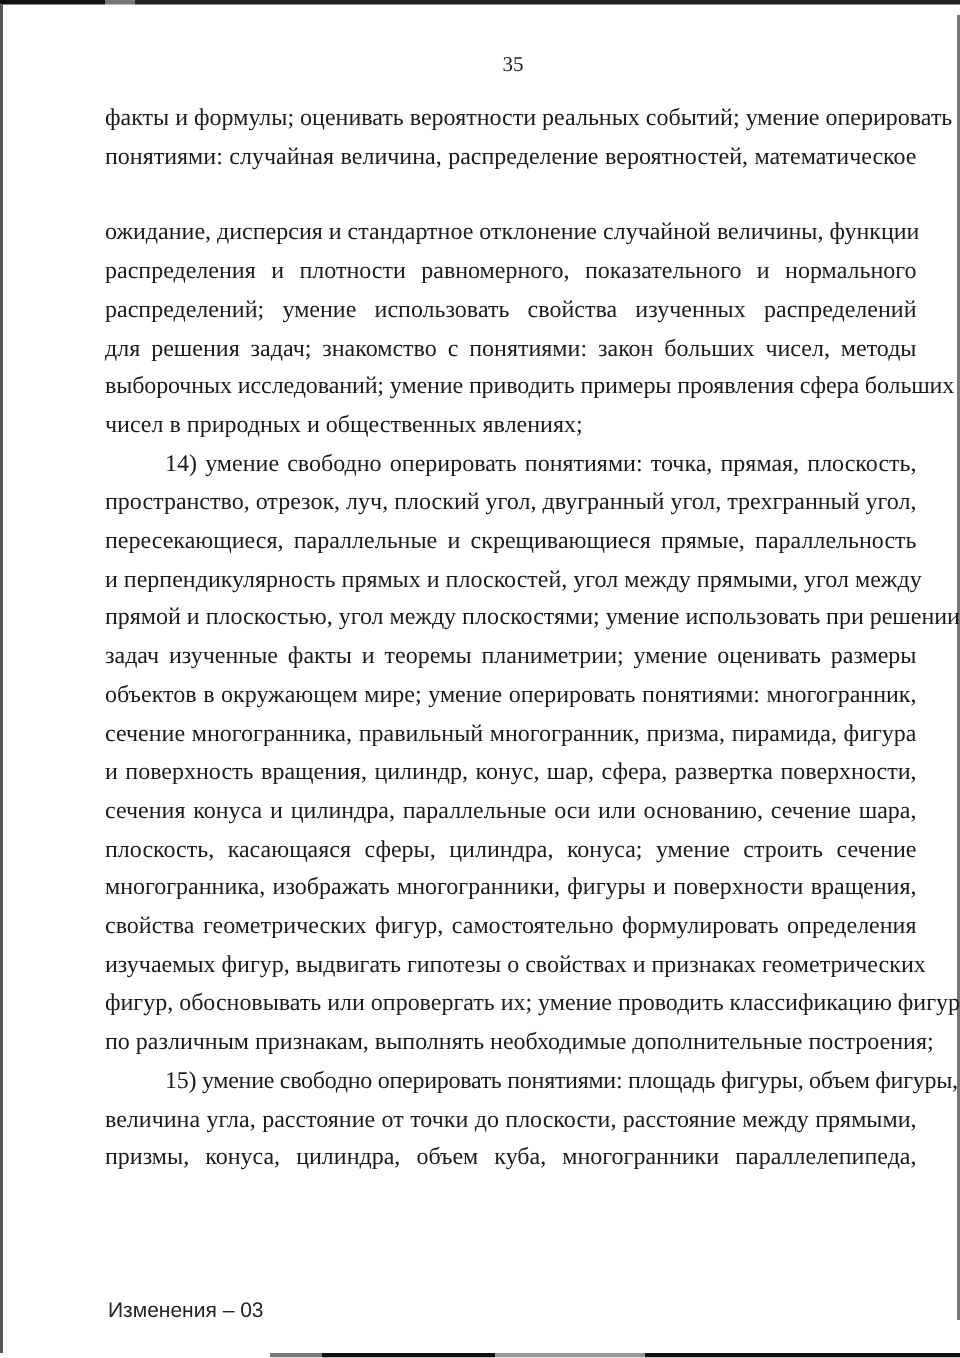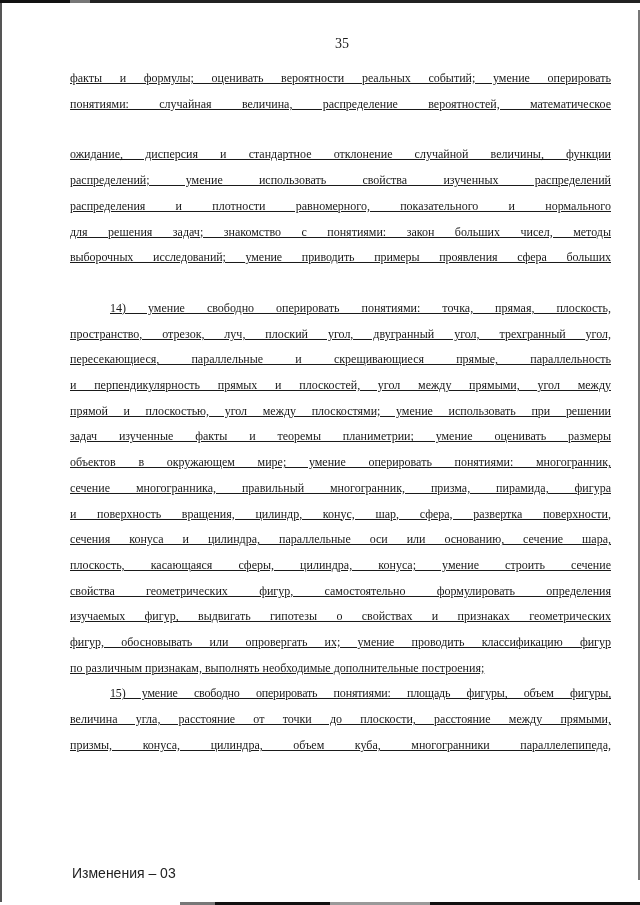--- a/index.html
+++ b/index.html
@@ -36,23 +36,22 @@
       left: 0; width: 684px;
       top: 36px;
       text-align: center;
       font-size: 14px;
     }
     .text-block {
       position: absolute;
       left: 70px;
       top: 66px;
       width: 541px;
-      font-size: 12px;
+      font-size: 16px;
       line-height: 25.7px;
-      text-decoration: underline;
     }
     .line {
       display: block;
       text-align: justify;
       text-align-last: justify;
       white-space: nowrap;
       overflow: visible;
     }
     .line.left { text-align-last: left; }
     .line.indent { padding-left: 40px; }
@@ -72,35 +71,37 @@
 <div class="scan-left"></div>
 <div class="scan-right"></div>
 <div class="scan-bottom"></div>
 
 <div class="page-number">35</div>
 
 <div class="text-block">
   <span class="line" style="white-space: nowrap; display: block;">факты и формулы; оценивать вероятности реальных событий; умение оперировать</span>
   <span class="line" style="white-space: nowrap; display: block;">понятиями: случайная величина, распределение вероятностей, математическое</span>
   <span class="line" style="white-space: nowrap; display: block; margin-top: 25px;">ожидание, дисперсия и стандартное отклонение случайной величины, функции</span>
+  <span class="line" style="white-space: nowrap; display: block;">распределения и плотности равномерного, показательного и нормального</span>
   <span class="line" style="white-space: nowrap; display: block;">распределений; умение использовать свойства изученных распределений</span>
-  <span class="line" style="white-space: nowrap; display: block;">распределения и плотности равномерного, показательного и нормального</span>
   <span class="line" style="white-space: nowrap; display: block;">для решения задач; знакомство с понятиями: закон больших чисел, методы</span>
   <span class="line" style="white-space: nowrap; display: block; letter-spacing: -0.075px;">выборочных исследований; умение приводить примеры проявления сфера больших</span>
-  <span class="line indent" style="white-space: nowrap; display: block; margin-top: 25px;">14) умение свободно оперировать понятиями: точка, прямая, плоскость,</span>
+  <span class="line left">чисел в природных и общественных явлениях;</span>
+  <span class="line indent" style="white-space: nowrap; display: block;">14) умение свободно оперировать понятиями: точка, прямая, плоскость,</span>
   <span class="line" style="white-space: nowrap; display: block;">пространство, отрезок, луч, плоский угол, двугранный угол, трехгранный угол,</span>
   <span class="line" style="white-space: nowrap; display: block;">пересекающиеся, параллельные и скрещивающиеся прямые, параллельность</span>
   <span class="line" style="white-space: nowrap; display: block;">и перпендикулярность прямых и плоскостей, угол между прямыми, угол между</span>
   <span class="line" style="white-space: nowrap; display: block; letter-spacing: -0.00678454px;">прямой и плоскостью, угол между плоскостями; умение использовать при решении</span>
   <span class="line" style="white-space: nowrap; display: block;">задач изученные факты и теоремы планиметрии; умение оценивать размеры</span>
   <span class="line" style="white-space: nowrap; display: block;">объектов в окружающем мире; умение оперировать понятиями: многогранник,</span>
   <span class="line" style="white-space: nowrap; display: block;">сечение многогранника, правильный многогранник, призма, пирамида, фигура</span>
   <span class="line" style="white-space: nowrap; display: block;">и поверхность вращения, цилиндр, конус, шар, сфера, развертка поверхности,</span>
   <span class="line" style="white-space: nowrap; display: block;">сечения конуса и цилиндра, параллельные оси или основанию, сечение шара,</span>
   <span class="line" style="white-space: nowrap; display: block;">плоскость, касающаяся сферы, цилиндра, конуса; умение строить сечение</span>
+  <span class="line" style="white-space: nowrap; display: block;">многогранника, изображать многогранники, фигуры и поверхности вращения,</span>
   <span class="line" style="white-space: nowrap; display: block;">свойства геометрических фигур, самостоятельно формулировать определения</span>
   <span class="line" style="white-space: nowrap; display: block;">изучаемых фигур, выдвигать гипотезы о свойствах и признаках геометрических</span>
   <span class="line" style="white-space: nowrap; display: block; letter-spacing: -0.00884046px;">фигур, обосновывать или опровергать их; умение проводить классификацию фигур</span>
   <span class="line left">по различным признакам, выполнять необходимые дополнительные построения;</span>
   <span class="line indent" style="white-space: nowrap; display: block; letter-spacing: -0.183377px;">15) умение свободно оперировать понятиями: площадь фигуры, объем фигуры,</span>
   <span class="line" style="white-space: nowrap; display: block;">величина угла, расстояние от точки до плоскости, расстояние между прямыми,</span>
   <span class="line" style="white-space: nowrap; display: block;">призмы, конуса, цилиндра, объем куба, многогранники параллелепипеда,</span>
 </div>
 
 <div class="footer-note">Изменения – 03</div>

